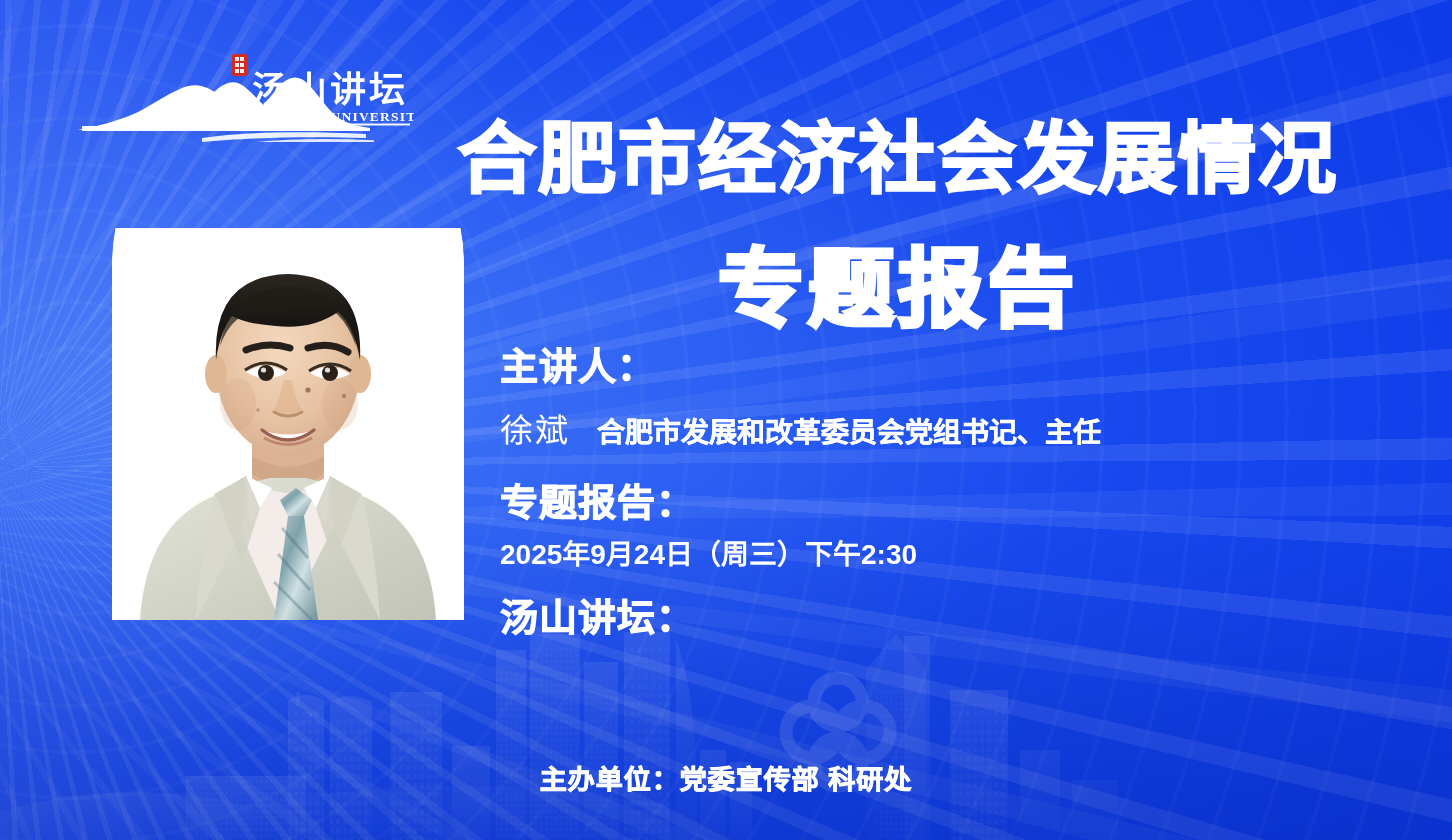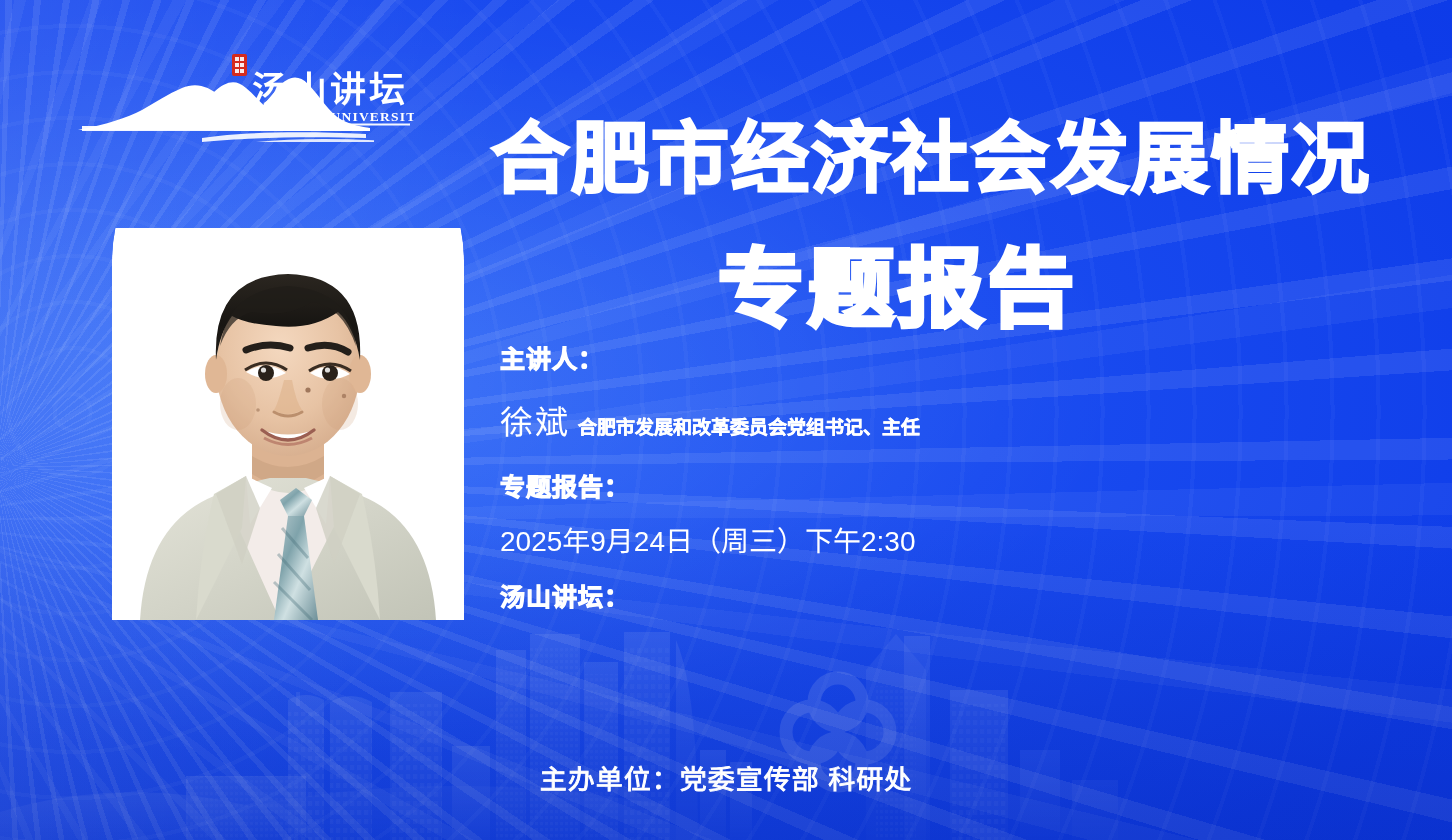--- a/index.html
+++ b/index.html
@@ -76,66 +76,65 @@
   }
   .portrait-art{position:absolute;inset:0;}
 
   
   .title-main{
     position:absolute;left:433px;top:120px;
     width:930px;
     font-size:78px;line-height:1.02;
     font-weight:900;color:#ffffff;
     letter-spacing:2px;
-    text-align:right;
+    text-align:center;
     -webkit-text-stroke:2.5px #ffffff;
     white-space:nowrap;
-    margin-left:8px;
   }
   .title-sub{
     position:absolute;left:433px;top:246px;
     width:930px;
     font-size:86px;line-height:1.02;
     font-weight:900;color:#ffffff;
     letter-spacing:4px;
     text-align:center;
     -webkit-text-stroke:4px #ffffff;
     white-space:nowrap;
   }
 
   
   .info{position:absolute;left:500px;top:344px;width:890px;color:#fff;}
   .lbl{
-    font-size:25px;font-weight:900;color:#fff;letter-spacing:1px;
+    font-size:38px;font-weight:900;color:#fff;letter-spacing:1px;
     -webkit-text-stroke:1.1px #fff;
     line-height:1.26;
   }
-  .row-speaker{display:flex;align-items:baseline;gap:8px;margin-top:20px;}
+  .row-speaker{display:flex;align-items:baseline;gap:27px;margin-top:12px;}
   .speaker-name{
     font-size:33px;font-weight:400;color:#fff;letter-spacing:2px;
   }
   .speaker-title{
-    font-size:19px;font-weight:700;color:#fff;letter-spacing:0px;
+    font-size:28px;font-weight:700;color:#fff;letter-spacing:0px;
     -webkit-text-stroke:.5px #fff;
   }
   .val{
-    font-size:28px;font-weight:400;color:#fff;letter-spacing:0px;
-    margin-top:21px;line-height:1.3;
+    font-size:28px;font-weight:700;color:#fff;letter-spacing:0px;
+    margin-top:9px;line-height:1.3;
   }
   .gap-a{height:28px;}
   .gap-b{height:22px;}
 
   
   .footer{
     position:absolute;left:0;top:758px;width:1452px;
     text-align:center;
   }
   .footer-text{
     display:inline-block;
-    font-size:27px;font-weight:400;color:#fff;letter-spacing:1px;
+    font-size:27px;font-weight:700;color:#fff;letter-spacing:1px;
     -webkit-text-stroke:.9px #fff;
   }
 </style>
 </head>
 <body>
 
 <div class="poster">
 
   <div class="bg-base"></div>
   <div class="bg-sweep"></div>

